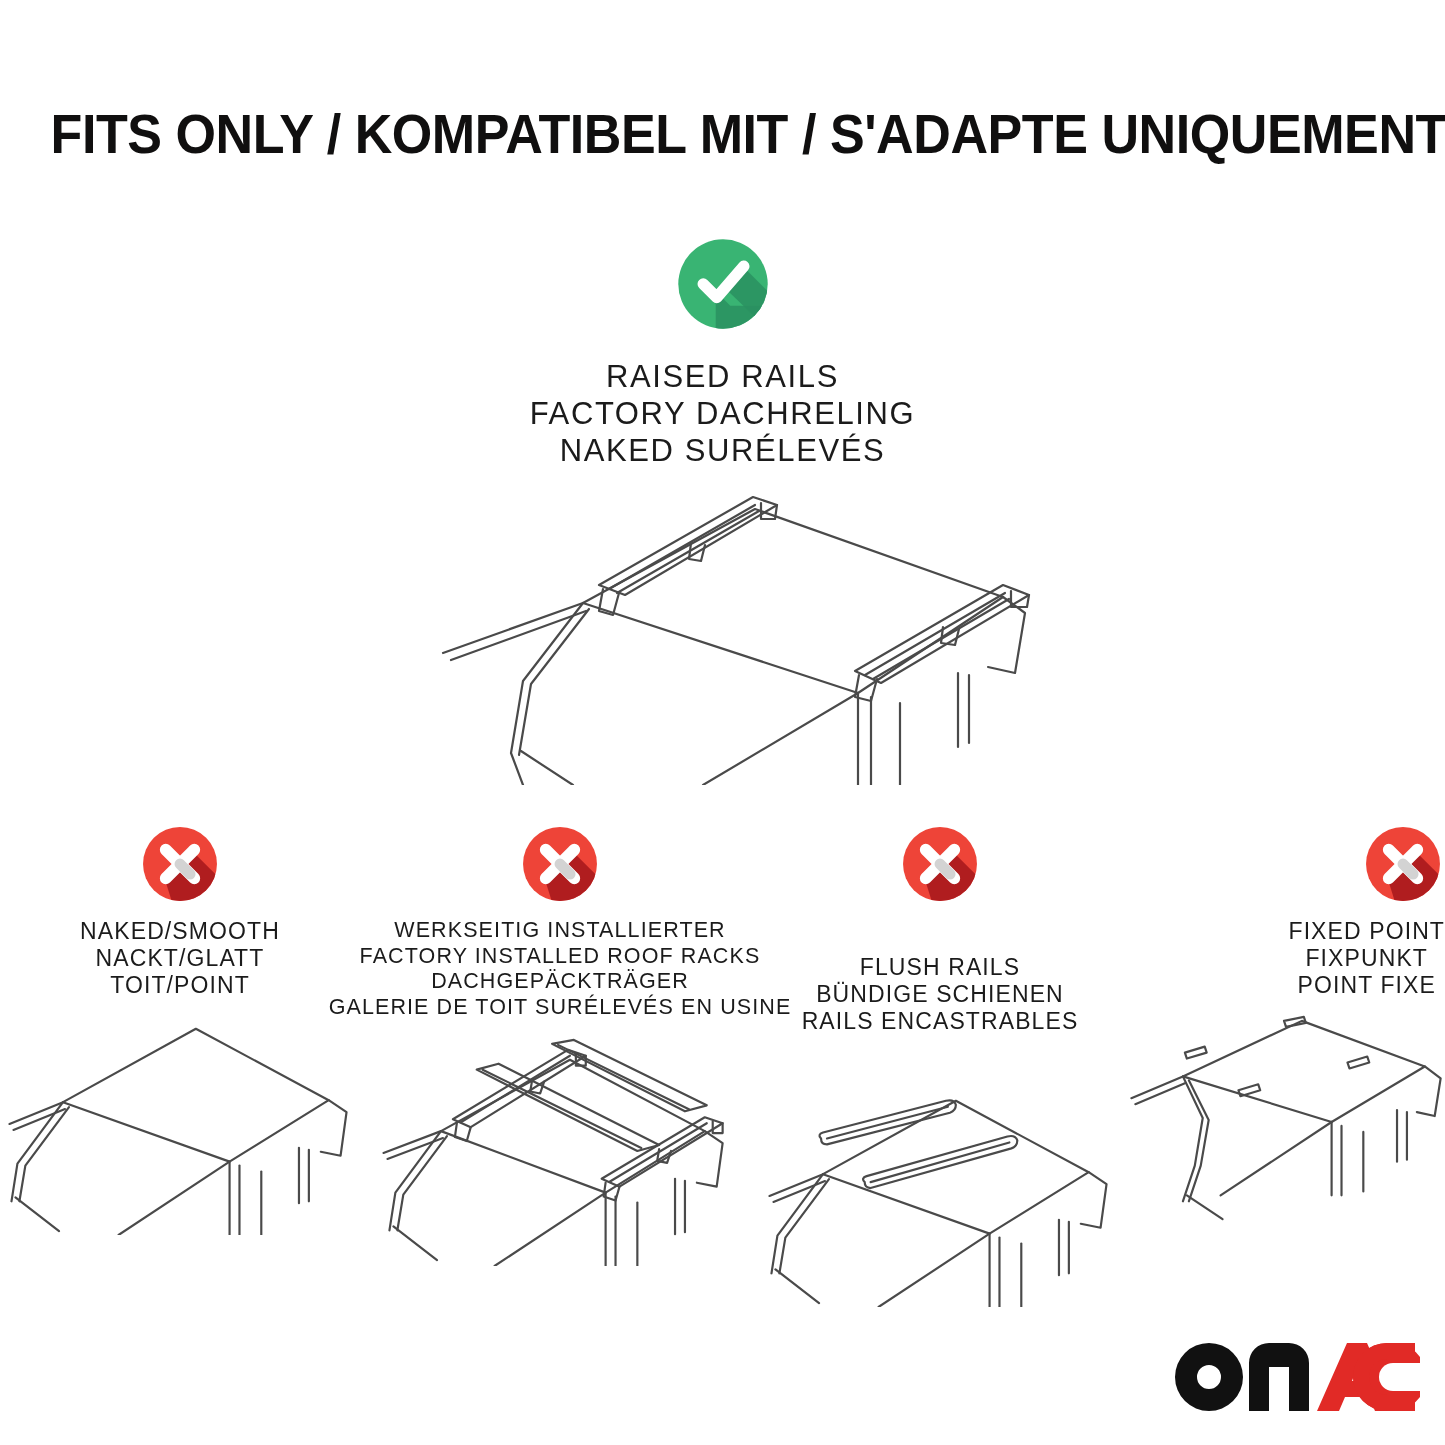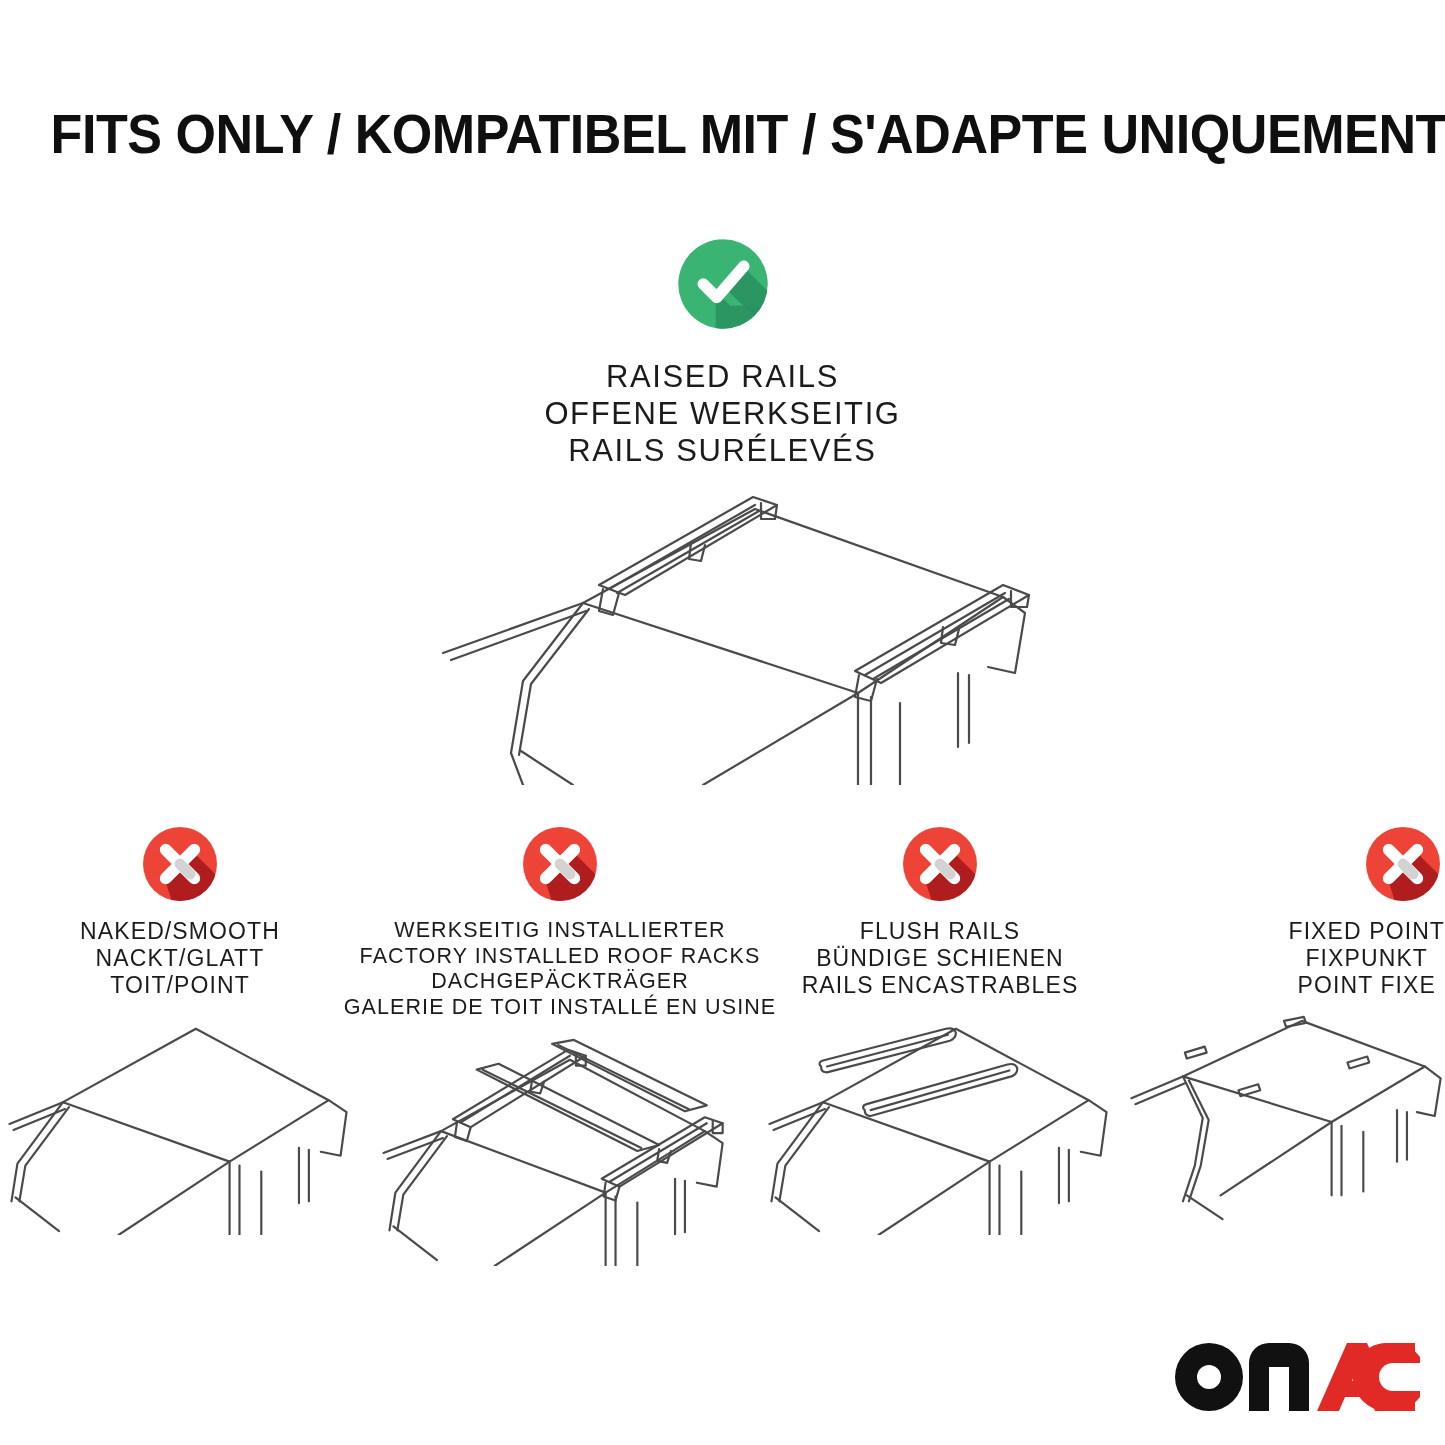--- a/index.html
+++ b/index.html
@@ -75,21 +75,21 @@
     display: flex;
     align-items: flex-start;
   }
   .cell {
     display: flex;
     flex-direction: column;
     align-items: center;
   }
   .cell-0 { width: 360px; }
   .cell-1 { width: 400px; }
-  .cell-2 { width: 360px; }
+  .cell-2 { width: 360px; gap: 36px; }
   .cell-3 { width: 325px; align-items: flex-end; }
 
   .x-icon {
     width: 84px;
     height: 84px;
   }
   .cell-labels {
     margin-top: 12px;
     text-align: center;
     font-size: 23px;
@@ -141,22 +141,22 @@
         <g clip-path="url(#ccirc)">
           <path d="M43 57 L57 71 L100 71 L100 100 L43 100 Z" fill="#2a9160" opacity="0.85"></path>
           <path d="M69 33 L100 64 L100 100 L55 57 Z" fill="#2a9160" opacity="0.85"></path>
         </g>
         <path d="M31 50 L44 63 L70 33" fill="none" stroke="#ffffff" stroke-width="11" stroke-linecap="round" stroke-linejoin="round"></path>
       </svg>
     </span>
 
     <div class="hero-labels">
       <div>RAISED RAILS</div>
-      <div>OFFENE WERKSEITIG</div>
-      <div>RAILS SURÉLEVÉS</div>
+      <div>FACTORY DACHRELING</div>
+      <div>NAKED SURÉLEVÉS</div>
     </div>
 
     <span class="hero-art line-art">
       <svg viewBox="0 0 640 300" width="640" height="300" xmlns="http://www.w3.org/2000/svg">
 
         <path d="M180 118 L352 24 L600 112 L455 208 Z" fill="#fbfbfb" stroke="#4a4a4a" stroke-width="2.4"></path>
 
         <path d="M180 118 L120 196 L108 268 L120 300" fill="none" stroke="#4a4a4a" stroke-width="2.4"></path>
         <path d="M186 124 L128 199 L116 270" fill="none" stroke="#8a8a8a" stroke-width="1.4"></path>
 
@@ -254,21 +254,21 @@
             <line x1="33" y1="33" x2="67" y2="67"></line>
             <line x1="67" y1="33" x2="33" y2="67"></line>
           </g>
           <line x1="50" y1="50" x2="62" y2="62" stroke="#d3d3d3" stroke-width="13" stroke-linecap="round"></line>
         </svg>
       </span>
       <div class="cell-labels">
         <div>WERKSEITIG INSTALLIERTER</div>
         <div>FACTORY INSTALLED ROOF RACKS</div>
         <div>DACHGEPÄCKTRÄGER</div>
-        <div>GALERIE DE TOIT INSTALLÉ EN USINE</div>
+        <div>GALERIE DE TOIT SURÉLEVÉS EN USINE</div>
       </div>
       <span class="cell-art line-art">
         <svg viewBox="0 0 380 240" width="378" height="238" xmlns="http://www.w3.org/2000/svg">
           <path d="M70 104 L200 32 L336 104 L236 166 Z" fill="#fdfdfd" stroke="#4a4a4a" stroke-width="2.2"></path>
           <path d="M70 104 L24 166 L18 204" fill="none" stroke="#4a4a4a" stroke-width="2.2"></path>
           <path d="M76 109 L32 168 L26 204" fill="none" stroke="#8a8a8a" stroke-width="1.3"></path>
           <path d="M70 104 L12 126" fill="none" stroke="#4a4a4a" stroke-width="2.2"></path>
           <path d="M72 111 L16 132" fill="none" stroke="#8a8a8a" stroke-width="1.3"></path>
           <path d="M336 104 L354 116 L348 160 L328 156" fill="none" stroke="#4a4a4a" stroke-width="2.2"></path>
           <path d="M236 166 L236 240" fill="none" stroke="#4a4a4a" stroke-width="2.2"></path>

